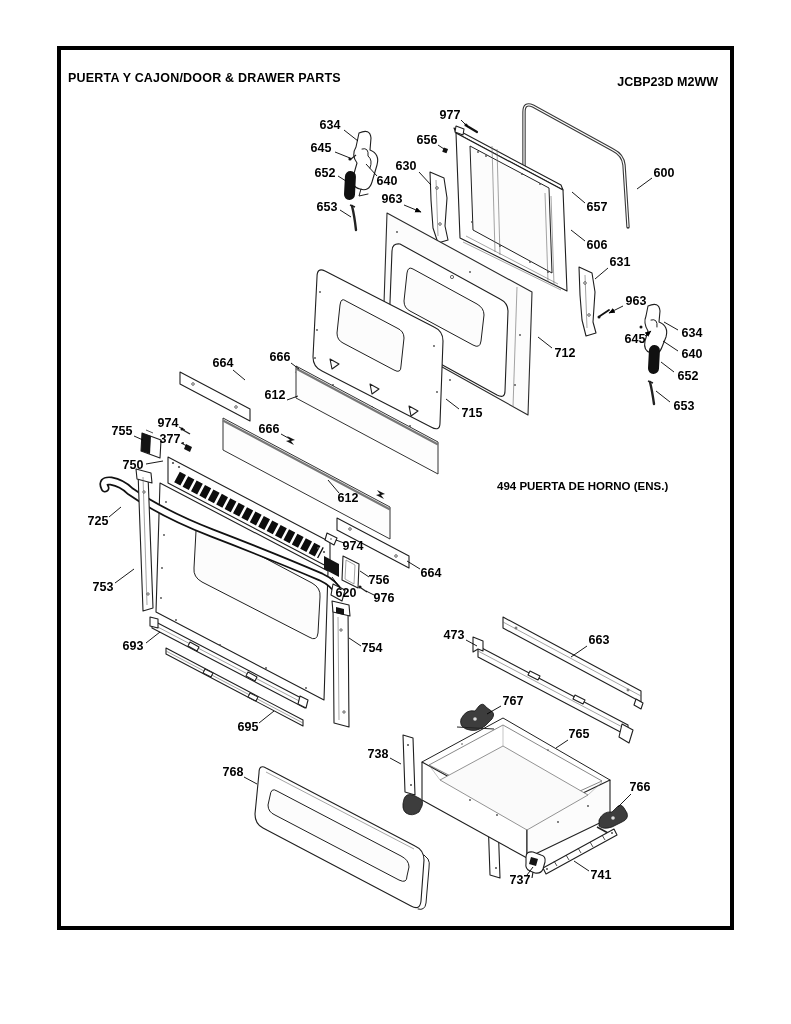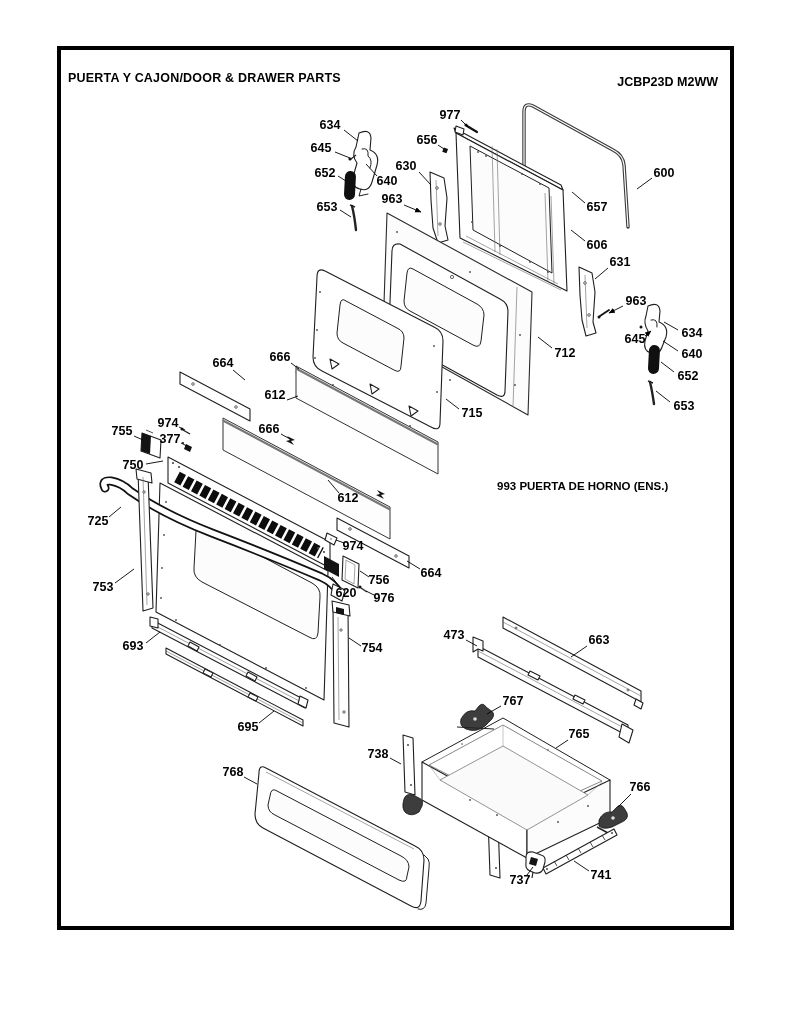--- a/index.html
+++ b/index.html
@@ -23,21 +23,21 @@
   .rv{fill:#4a4a4a;stroke:none;}
   .hole{fill:#fff;stroke:#222;stroke-width:.7;}
 </style>
 </head>
 <body>
 
 <div class="page">
   <div class="frame"></div>
   <div class="title">PUERTA Y CAJON/DOOR &amp; DRAWER PARTS</div>
   <div class="model">JCBP23D M2WW</div>
-  <div class="note">993  PUERTA DE HORNO (ENS.)</div>
+  <div class="note">494  PUERTA DE HORNO (ENS.)</div>
 
   <svg class="art" width="791" height="1024" viewBox="0 0 791 1024">
     <defs>
       <marker id="arrowhead" markerWidth="8" markerHeight="7" refX="6.5" refY="3" orient="auto">
         <path d="M0,0 L7,3 L0,6 Z" fill="#000"></path>
       </marker>
     </defs>
 
     <g>
       <path d="M524,168 L524,112 Q524,102 533,106 L613,150 Q623,155 624,165 L628,227" fill="none" stroke="#3a3a3a" stroke-width="3.4" stroke-linecap="round"></path>

